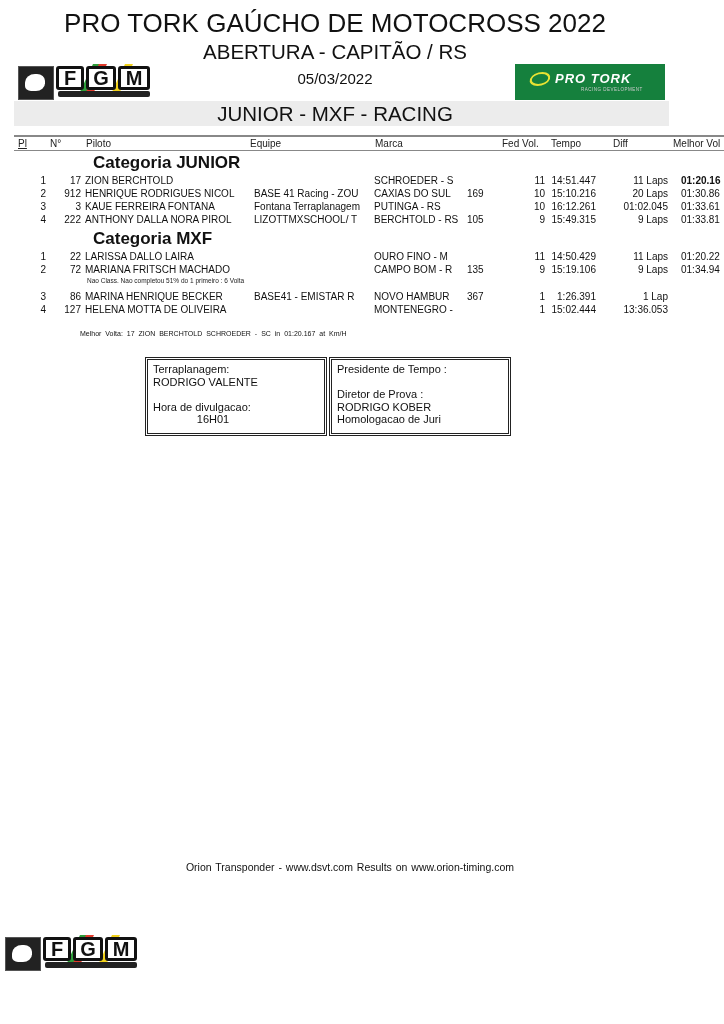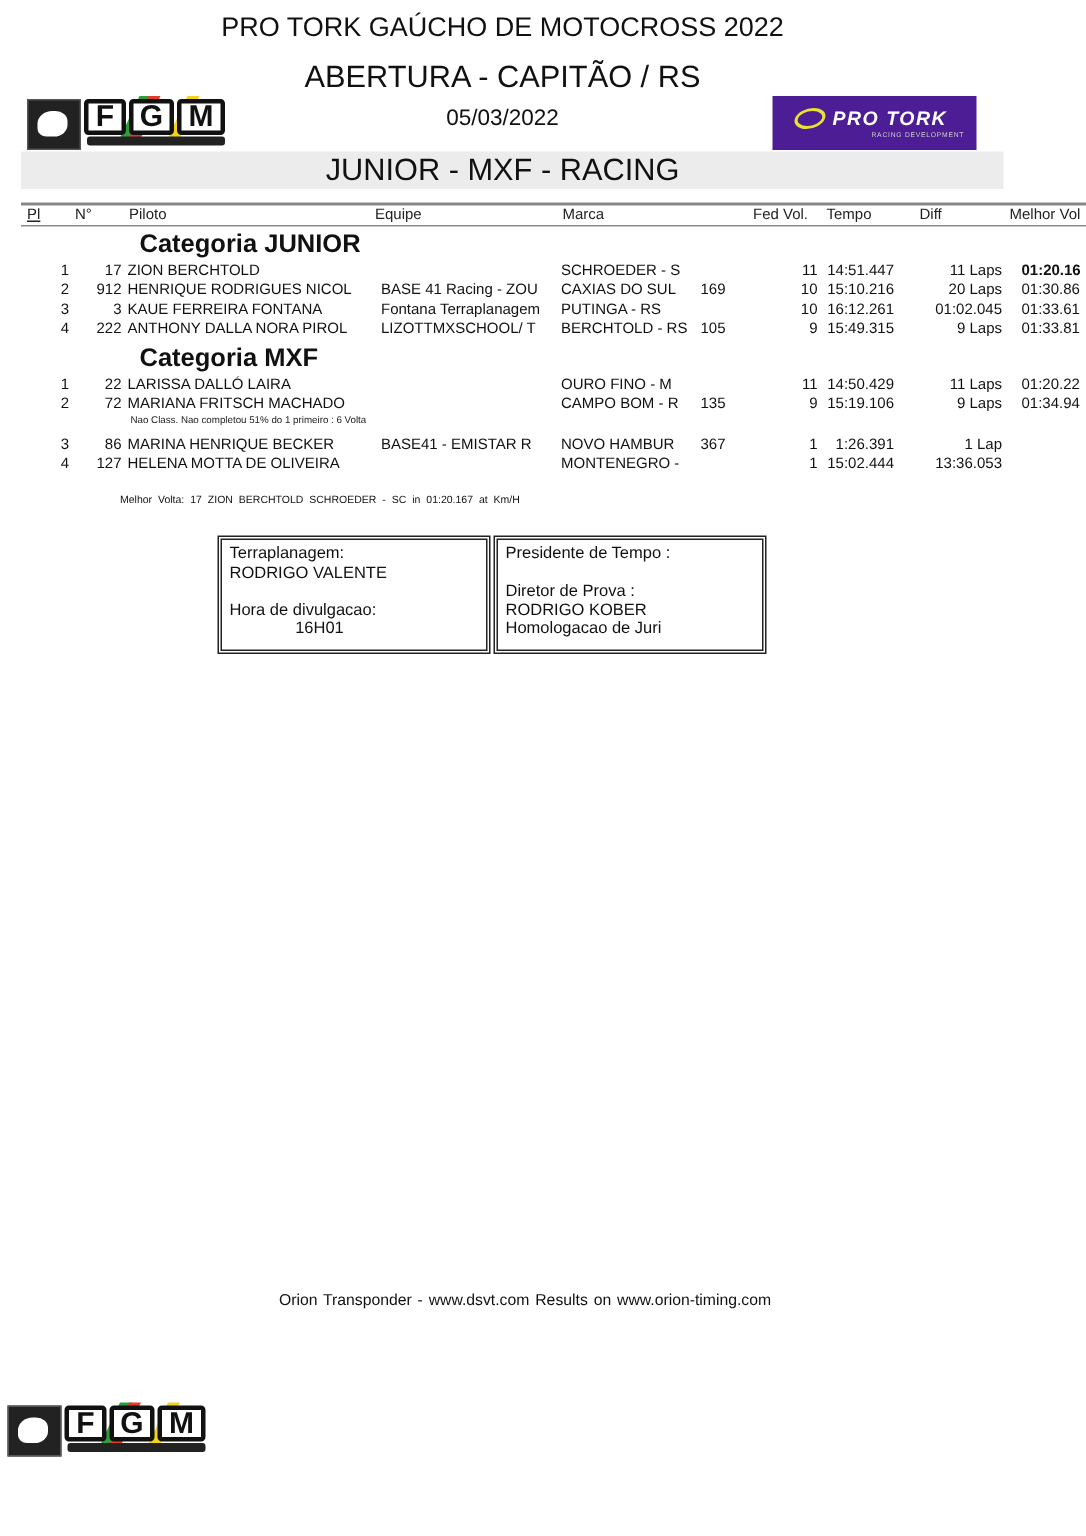--- a/index.html
+++ b/index.html
@@ -1,33 +1,33 @@
 <!DOCTYPE html>
 <html><head>
   <meta charset="utf-8">
   <style>
     html, body { margin: 0; padding: 0; background: #ffffff; }
     body { width: 724px; height: 1024px; position: relative; overflow: hidden;
            font-family: "Liberation Sans", sans-serif; color: #111; }
     .abs { position: absolute; }
-    .title1 { top: 8px; left: 0; width: 670px; text-align: center; font-size: 18px; white-space: nowrap; }
+    .title1 { top: 8px; left: 0; width: 670px; text-align: center; font-size: 26px; white-space: nowrap; }
     .title2 { top: 40px; left: 0; width: 670px; text-align: center; font-size: 20.5px; white-space: nowrap; }
     .date { top: 70px; left: 0; width: 670px; text-align: center; font-size: 15px; }
     .subtitle-bar { top: 101px; left: 14px; width: 655px; height: 25px; background: #ececec; }
     .subtitle { top: 101px; left: 0; width: 670px; text-align: center; font-size: 20.5px; line-height: 25px; }
 
     .fgm-logo { width: 134px; height: 36px; }
     .fgm-logo .box { position: absolute; left: 0; top: 2px; width: 34px; height: 32px; background: #222; border: 1px solid #555; }
     .fgm-logo .box .map { position: absolute; left: 6px; top: 7px; width: 20px; height: 17px; background: #fff; border-radius: 50% 40% 45% 30%; }
     .fgm-logo .letters { position: absolute; left: 38px; top: 0; width: 96px; height: 36px; }
     .fgm-logo .letter { position: absolute; top: 2px; height: 24px; border: 3px solid #111; border-radius: 3px; box-sizing: border-box; background: #fff; font-size: 20px; font-weight: bold; text-align: center; line-height: 18px; color: #111; }
     .fgm-logo .stripe { position: absolute; top: 0; width: 8px; height: 30px; transform: skewX(-25deg); }
     .fgm-logo .caption { position: absolute; left: 2px; top: 27px; width: 92px; height: 6px; background: #222; border-radius: 2px; }
 
-    .protork { top: 64px; left: 515px; width: 136px; height: 36px; background: #4c1d95; }
+    .protork { top: 64px; left: 515px; width: 150px; height: 36px; background: #15803d; }
     .protork .pt-text { position: absolute; left: 40px; top: 7px; font-size: 13px; font-weight: bold; font-style: italic; color: #fff; letter-spacing: 1px; }
     .protork .pt-sub { position: absolute; left: 66px; top: 23px; font-size: 4.5px; color: #ccc; letter-spacing: 0.5px; }
     .protork .pt-mark { position: absolute; left: 15px; top: 8px; width: 20px; height: 14px; border: 2px solid #e8e233; border-radius: 50%; transform: skewX(-20deg); box-sizing: border-box; }
 
     .hdr-line-top { top: 135px; left: 14px; width: 710px; height: 2px; background: #888; }
     .hdr-line-bot { top: 150px; left: 14px; width: 710px; height: 1px; background: #888; }
     .th { top: 137px; font-size: 10px; line-height: 13px; color: #222; white-space: nowrap; }
 
     .cat { font-size: 17px; font-weight: bold; left: 93px; white-space: nowrap; }
     .row { position: absolute; left: 0; width: 724px; height: 12px; font-size: 10px; line-height: 12px; color: #111; }

